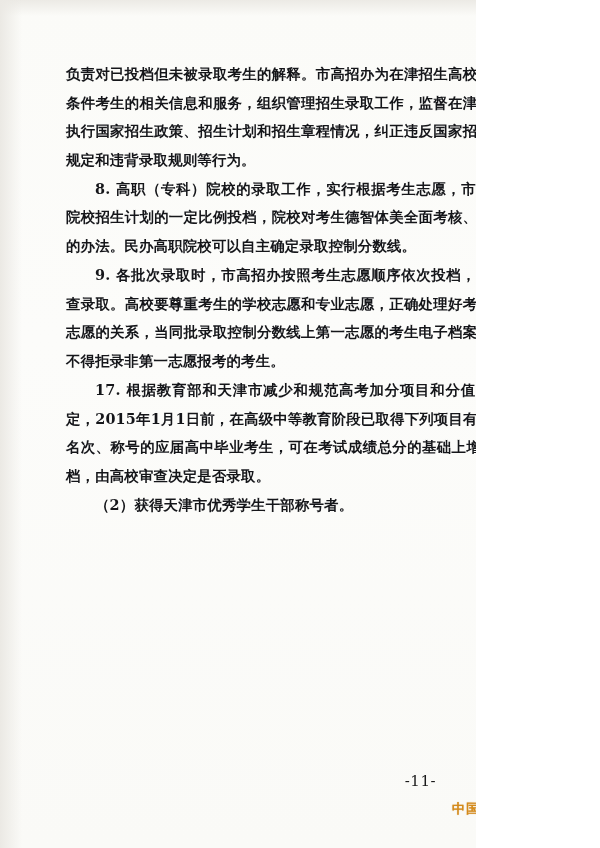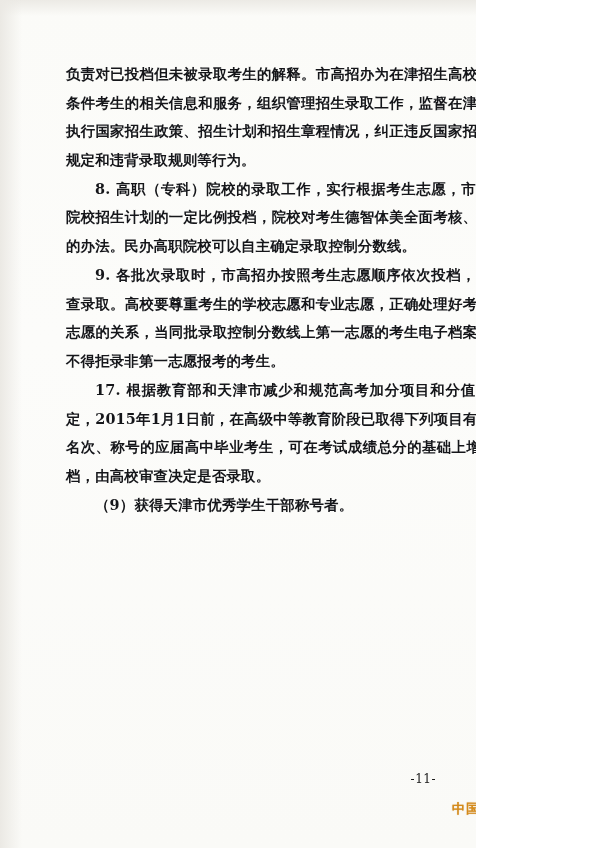--- a/index.html
+++ b/index.html
@@ -43,21 +43,21 @@
     font-weight: 600;
   }
   p.indent {
     text-indent: 29px;
   }
   #page-number {
     position: absolute;
     right: 40px;
     top: 772px;
     font-family: "DejaVu Serif", "Liberation Serif", serif;
-    font-size: 12px;
+    font-size: 15px;
     color: #1a1a1a;
     letter-spacing: 0.5px;
   }
   #watermark {
     position: absolute;
     left: 452px;
     top: 800px;
     font-family: "DejaVu Sans", sans-serif;
     font-size: 13px;
     font-weight: bold;
@@ -85,18 +85,18 @@
 
 <div id="page">
   <div id="edge-top"></div>
   <div id="edge-left"></div>
 
   <div id="doc-body">
     <p class="para">负责对已投档但未被录取考生的解释。市高招办为在津招生高校提供符合条件考生的相关信息和服务，组织管理招生录取工作，监督在津招生高校执行国家招生政策、招生计划和招生章程情况，纠正违反国家招生政策、规定和违背录取规则等行为。</p>
     <p class="para indent">8. 高职（专科）院校的录取工作，实行根据考生志愿，市高招办按院校招生计划的一定比例投档，院校对考生德智体美全面考核、择优录取的办法。民办高职院校可以自主确定录取控制分数线。</p>
     <p class="para indent">9. 各批次录取时，市高招办按照考生志愿顺序依次投档，由高校审查录取。高校要尊重考生的学校志愿和专业志愿，正确处理好考生成绩与志愿的关系，当同批录取控制分数线上第一志愿的考生电子档案不足时，不得拒录非第一志愿报考的考生。</p>
     <p class="para indent">17. 根据教育部和天津市减少和规范高考加分项目和分值的有关规定，2015年1月1日前，在高级中等教育阶段已取得下列项目有关奖项、名次、称号的应届高中毕业考生，可在考试成绩总分的基础上增加5分投档，由高校审查决定是否录取。</p>
-    <p class="para indent">（9）获得天津市优秀学生干部称号者。</p>
+    <p class="para indent">（2）获得天津市优秀学生干部称号者。</p>
   </div>
 
   <div id="page-number">-11-</div>
   <div id="watermark" style="color: rgb(212, 138, 26);">中国大学在线</div>
 </div>
 
 </body></html>

